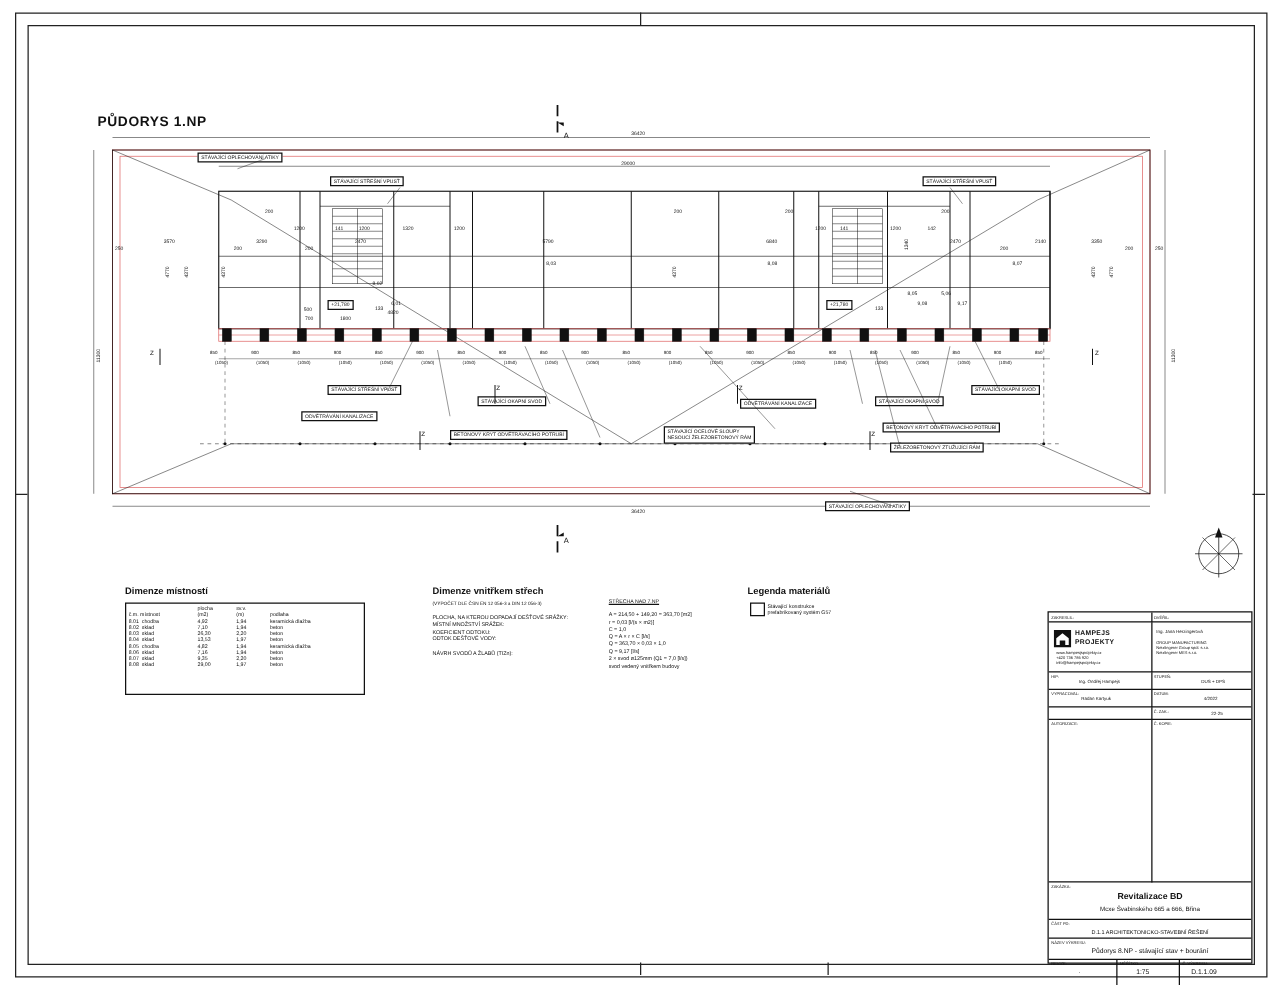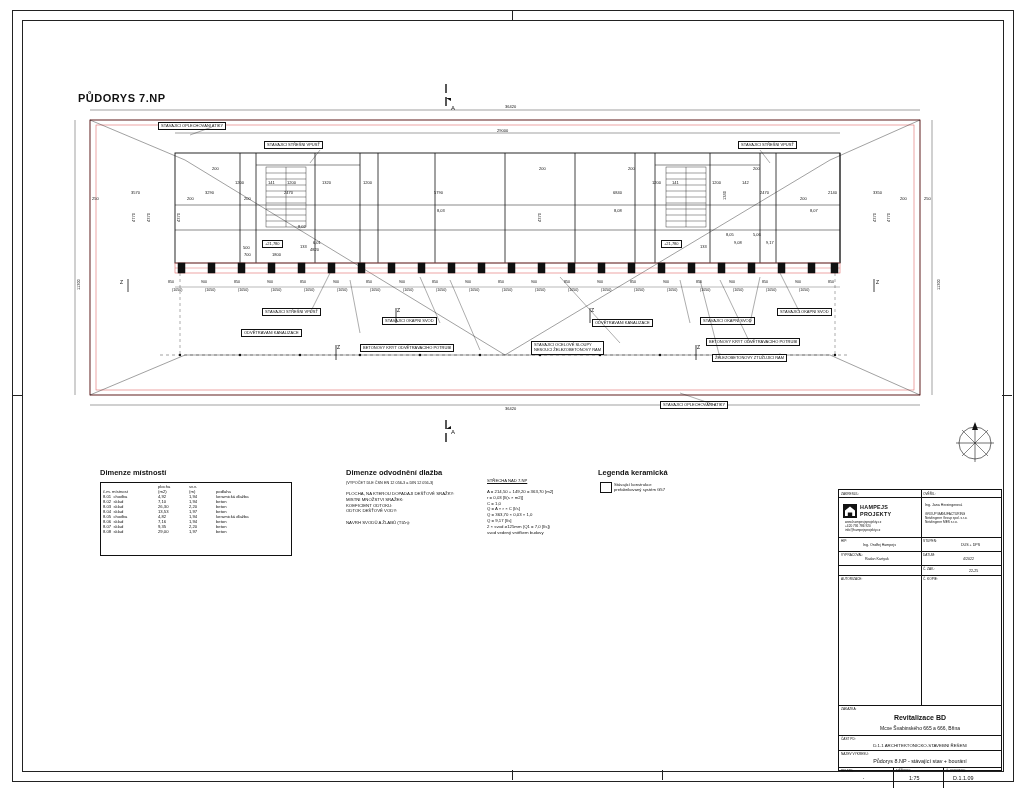--- a/index.html
+++ b/index.html
@@ -36,21 +36,21 @@
 
   <div class="frame-outer"></div>
   <div class="frame-inner"></div>
 
   <div class="tickmark" style="left:12px;top:395px;width:10px;height:1px;"></div>
   <div class="tickmark" style="left:1002px;top:395px;width:10px;height:1px;"></div>
   <div class="tickmark" style="left:512px;top:10px;width:1px;height:10px;"></div>
   <div class="tickmark" style="left:512px;top:770px;width:1px;height:10px;"></div>
   <div class="tickmark" style="left:662px;top:770px;width:1px;height:10px;"></div>
 
-  <div class="title" style="left:78px;top:92px;">PŮDORYS 7.NP</div>
+  <div class="title" style="left:78px;top:92px;">PŮDORYS 1.NP</div>
 
   <svg style="position:absolute;left:438px;top:84px;" width="24" height="28">
     <line x1="8" y1="0" x2="8" y2="9" stroke="#111" stroke-width="1.4"></line>
     <line x1="8" y1="13" x2="8" y2="22" stroke="#111" stroke-width="1.4"></line>
     <polygon points="8,14 13,14 13,17" fill="#111"></polygon>
     <text x="13" y="26" font-size="6" fill="#111" font-family="Liberation Sans">A</text>
   </svg>
   <svg style="position:absolute;left:438px;top:420px;" width="24" height="28">
     <line x1="8" y1="0" x2="8" y2="9" stroke="#111" stroke-width="1.4"></line>
     <line x1="8" y1="13" x2="8" y2="22" stroke="#111" stroke-width="1.4"></line>
@@ -412,39 +412,39 @@
           <tr>
             <td>8.08&nbsp;&nbsp;sklad</td>
             <td>29,00</td>
             <td>1,97</td>
             <td>beton</td>
           </tr>
         </tbody>
       </table>
     </div>
 
-  <div class="sect-head" style="left:346px;top:468px;">Dimenze odvodnění dlažba</div>
+  <div class="sect-head" style="left:346px;top:468px;">Dimenze vnitřkem střech</div>
   <div class="lbl" style="left:346px;top:481px;font-size:3.8px;">(VÝPOČET DLE ČSN EN 12 056-3 a DIN 12 056-3)</div>
   <div class="lbl small" style="left:346px;top:491px;">PLOCHA, NA KTEROU DOPADAJÍ DEŠŤOVÉ SRÁŽKY:
 MÍSTNÍ MNOŽSTVÍ SRÁŽEK:
 KOEFICIENT ODTOKU:
 ODTOK DEŠŤOVÉ VODY:
 
 NÁVRH SVODŮ A ŽLABŮ (TIZn):</div>
   <div class="lbl" style="left:487px;top:479px;font-size:4.2px;text-decoration:underline;">STŘECHA NAD 7.NP</div>
   <div class="lbl small" style="left:487px;top:489px;">A = 214,50 + 149,20 = 363,70 [m2]
 r = 0,03 [l/(s × m2)]
 C = 1,0
 Q = A × r × C [l/s]
 Q = 363,70 × 0,03 × 1,0
 Q = 9,17 [l/s]
 2 × svod ø125mm (Q1 = 7,0 [l/s])
 svod vedený vnitřkem budovy</div>
 
-  <div class="sect-head" style="left:598px;top:468px;">Legenda keramická</div>
+  <div class="sect-head" style="left:598px;top:468px;">Legenda materiálů</div>
   <div style="position:absolute;left:600px;top:482px;width:10px;height:9px;border:.6px solid #111;background:#fff;"></div>
   <div class="lbl" style="left:614px;top:482px;white-space:pre-line;line-height:1.3;">Stávající konstrukce
 prefabrikovaný systém G57</div>
 
   <div id="tb">
 
     <div class="cell" style="left:0;top:0;width:162px;height:8px;border-bottom:.5px solid #111;">
       <span class="tiny" style="position:absolute;left:2px;top:1.5px;">ZAKRESLIL:</span>
       <span class="tiny" style="position:absolute;left:84px;top:1.5px;">OVĚŘIL:</span>
       <span class="vline" style="left:82px;top:0;height:8px;"></span>

